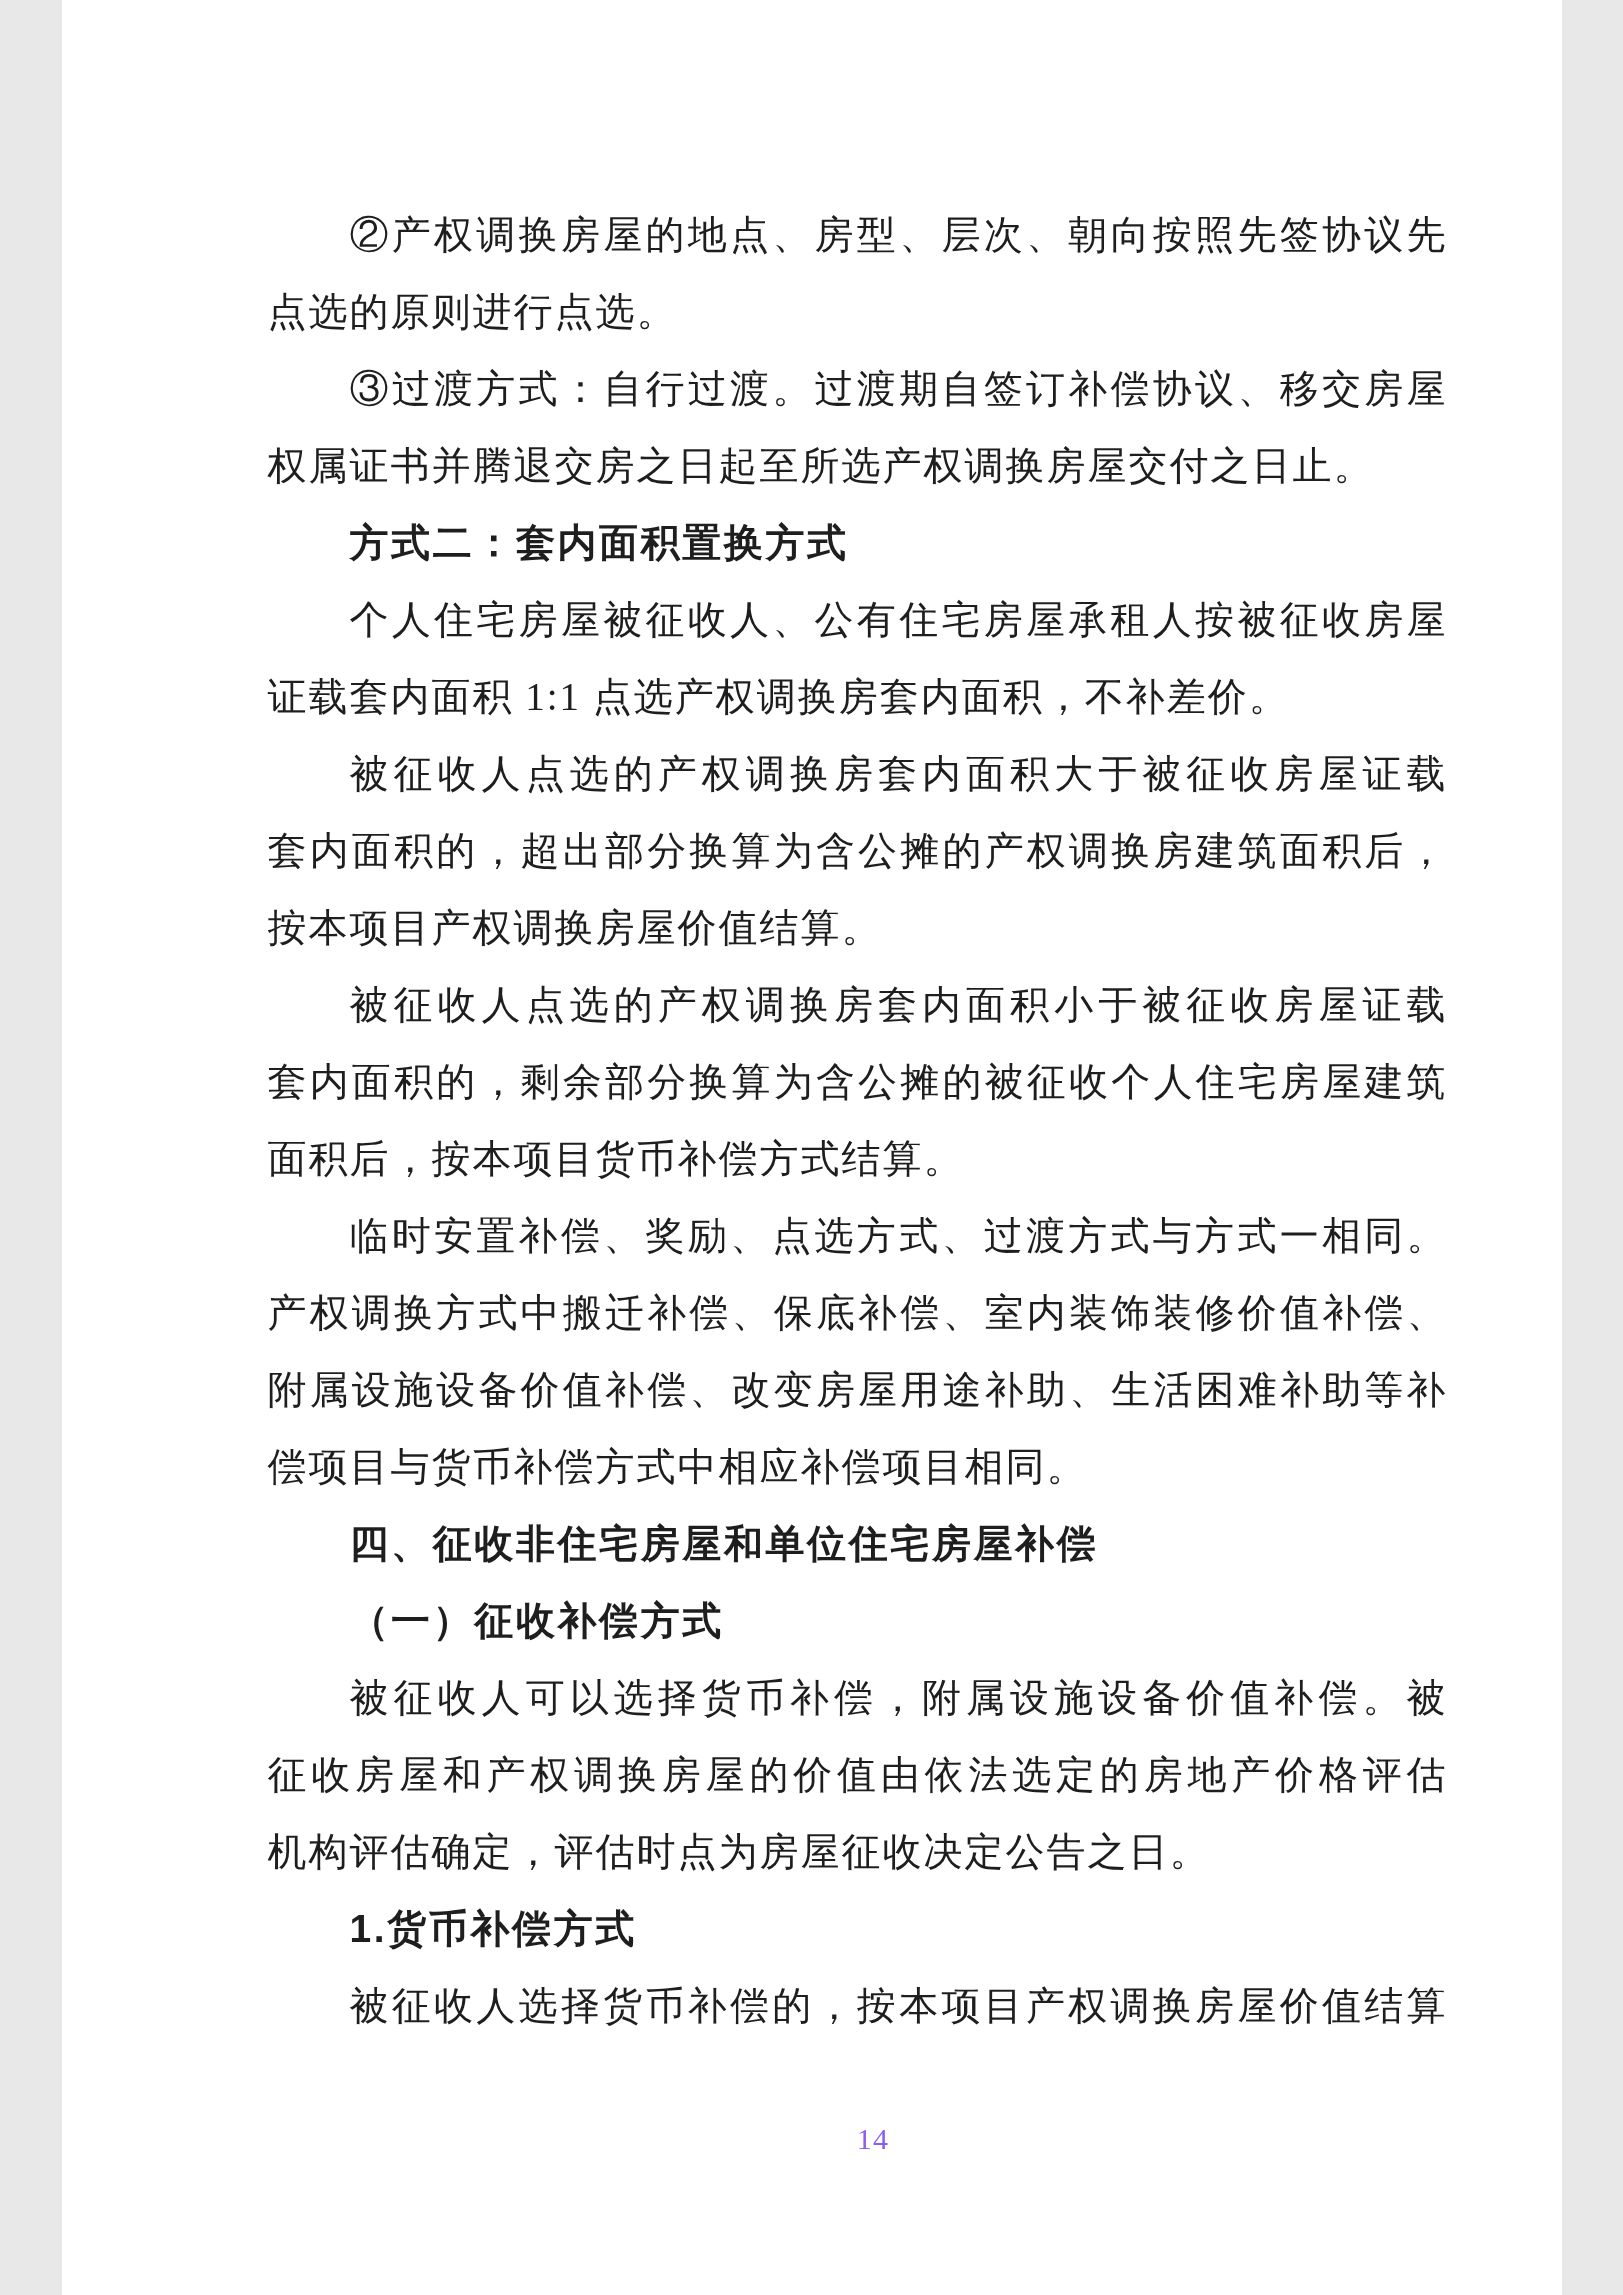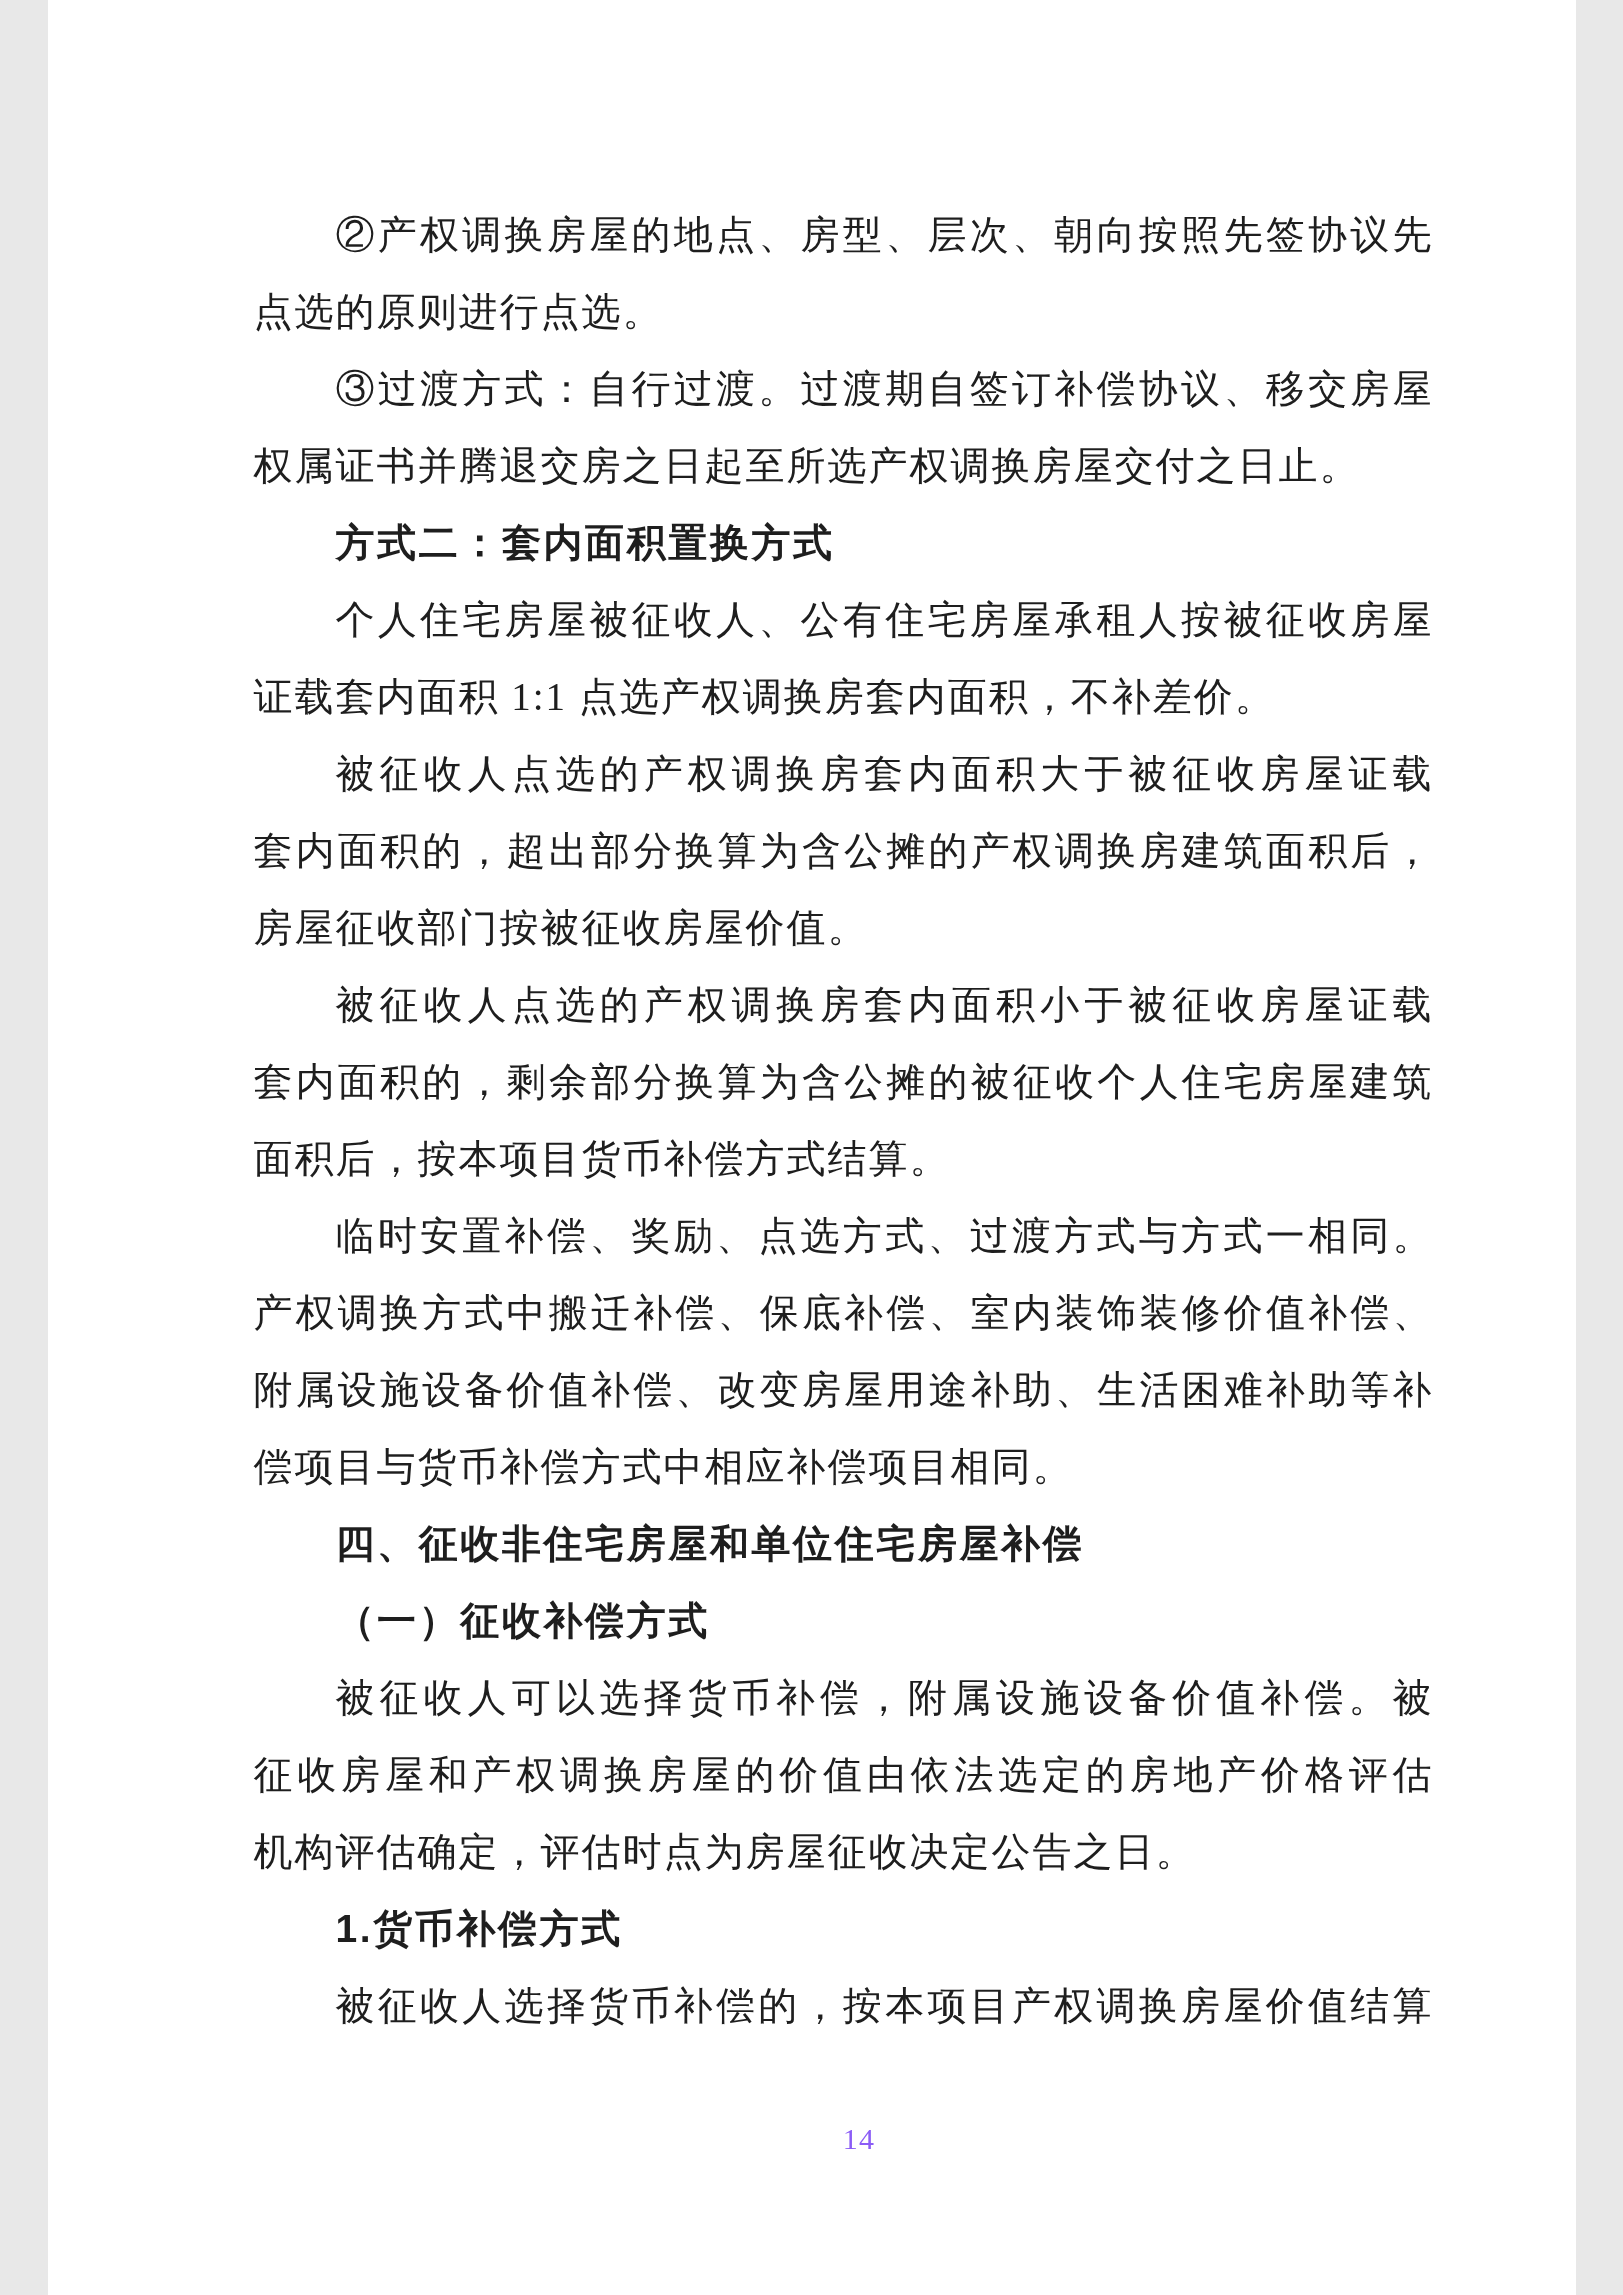--- a/index.html
+++ b/index.html
@@ -8,21 +8,20 @@
     background: #e8e8e8;
   }
   .page {
     position: relative;
     width: 1500px;
     height: 2295px;
     background: #ffffff;
     margin: 0 auto;
     overflow: hidden;
     font-family: "Liberation Serif", "DejaVu Serif", serif;
-    padding-left: 28px;
   }
   .content {
     position: absolute;
     left: 206px;
     top: 196px;
     width: 1178px;
   }
   .paragraph {
     margin: 0;
     padding: 0;
@@ -88,21 +87,21 @@
       <div class="paragraph heading">
         <div class="line indent last bold">方式二：套内面积置换方式</div>
       </div>
       <div class="paragraph">
         <div class="line indent justified">个人住宅房屋被征收人、公有住宅房屋承租人按被征收房屋</div>
         <div class="line last">证载套内面积 1:1 点选产权调换房套内面积，不补差价。</div>
       </div>
       <div class="paragraph">
         <div class="line indent justified">被征收人点选的产权调换房套内面积大于被征收房屋证载</div>
         <div class="line justified">套内面积的，超出部分换算为含公摊的产权调换房建筑面积后，</div>
-        <div class="line last">房屋征收部门按被征收房屋价值。</div>
+        <div class="line last">按本项目产权调换房屋价值结算。</div>
       </div>
       <div class="paragraph">
         <div class="line indent justified">被征收人点选的产权调换房套内面积小于被征收房屋证载</div>
         <div class="line justified">套内面积的，剩余部分换算为含公摊的被征收个人住宅房屋建筑</div>
         <div class="line last">面积后，按本项目货币补偿方式结算。</div>
       </div>
       <div class="paragraph">
         <div class="line indent justified">临时安置补偿、奖励、点选方式、过渡方式与方式一相同。</div>
         <div class="line justified">产权调换方式中搬迁补偿、保底补偿、室内装饰装修价值补偿、</div>
         <div class="line justified">附属设施设备价值补偿、改变房屋用途补助、生活困难补助等补</div>

